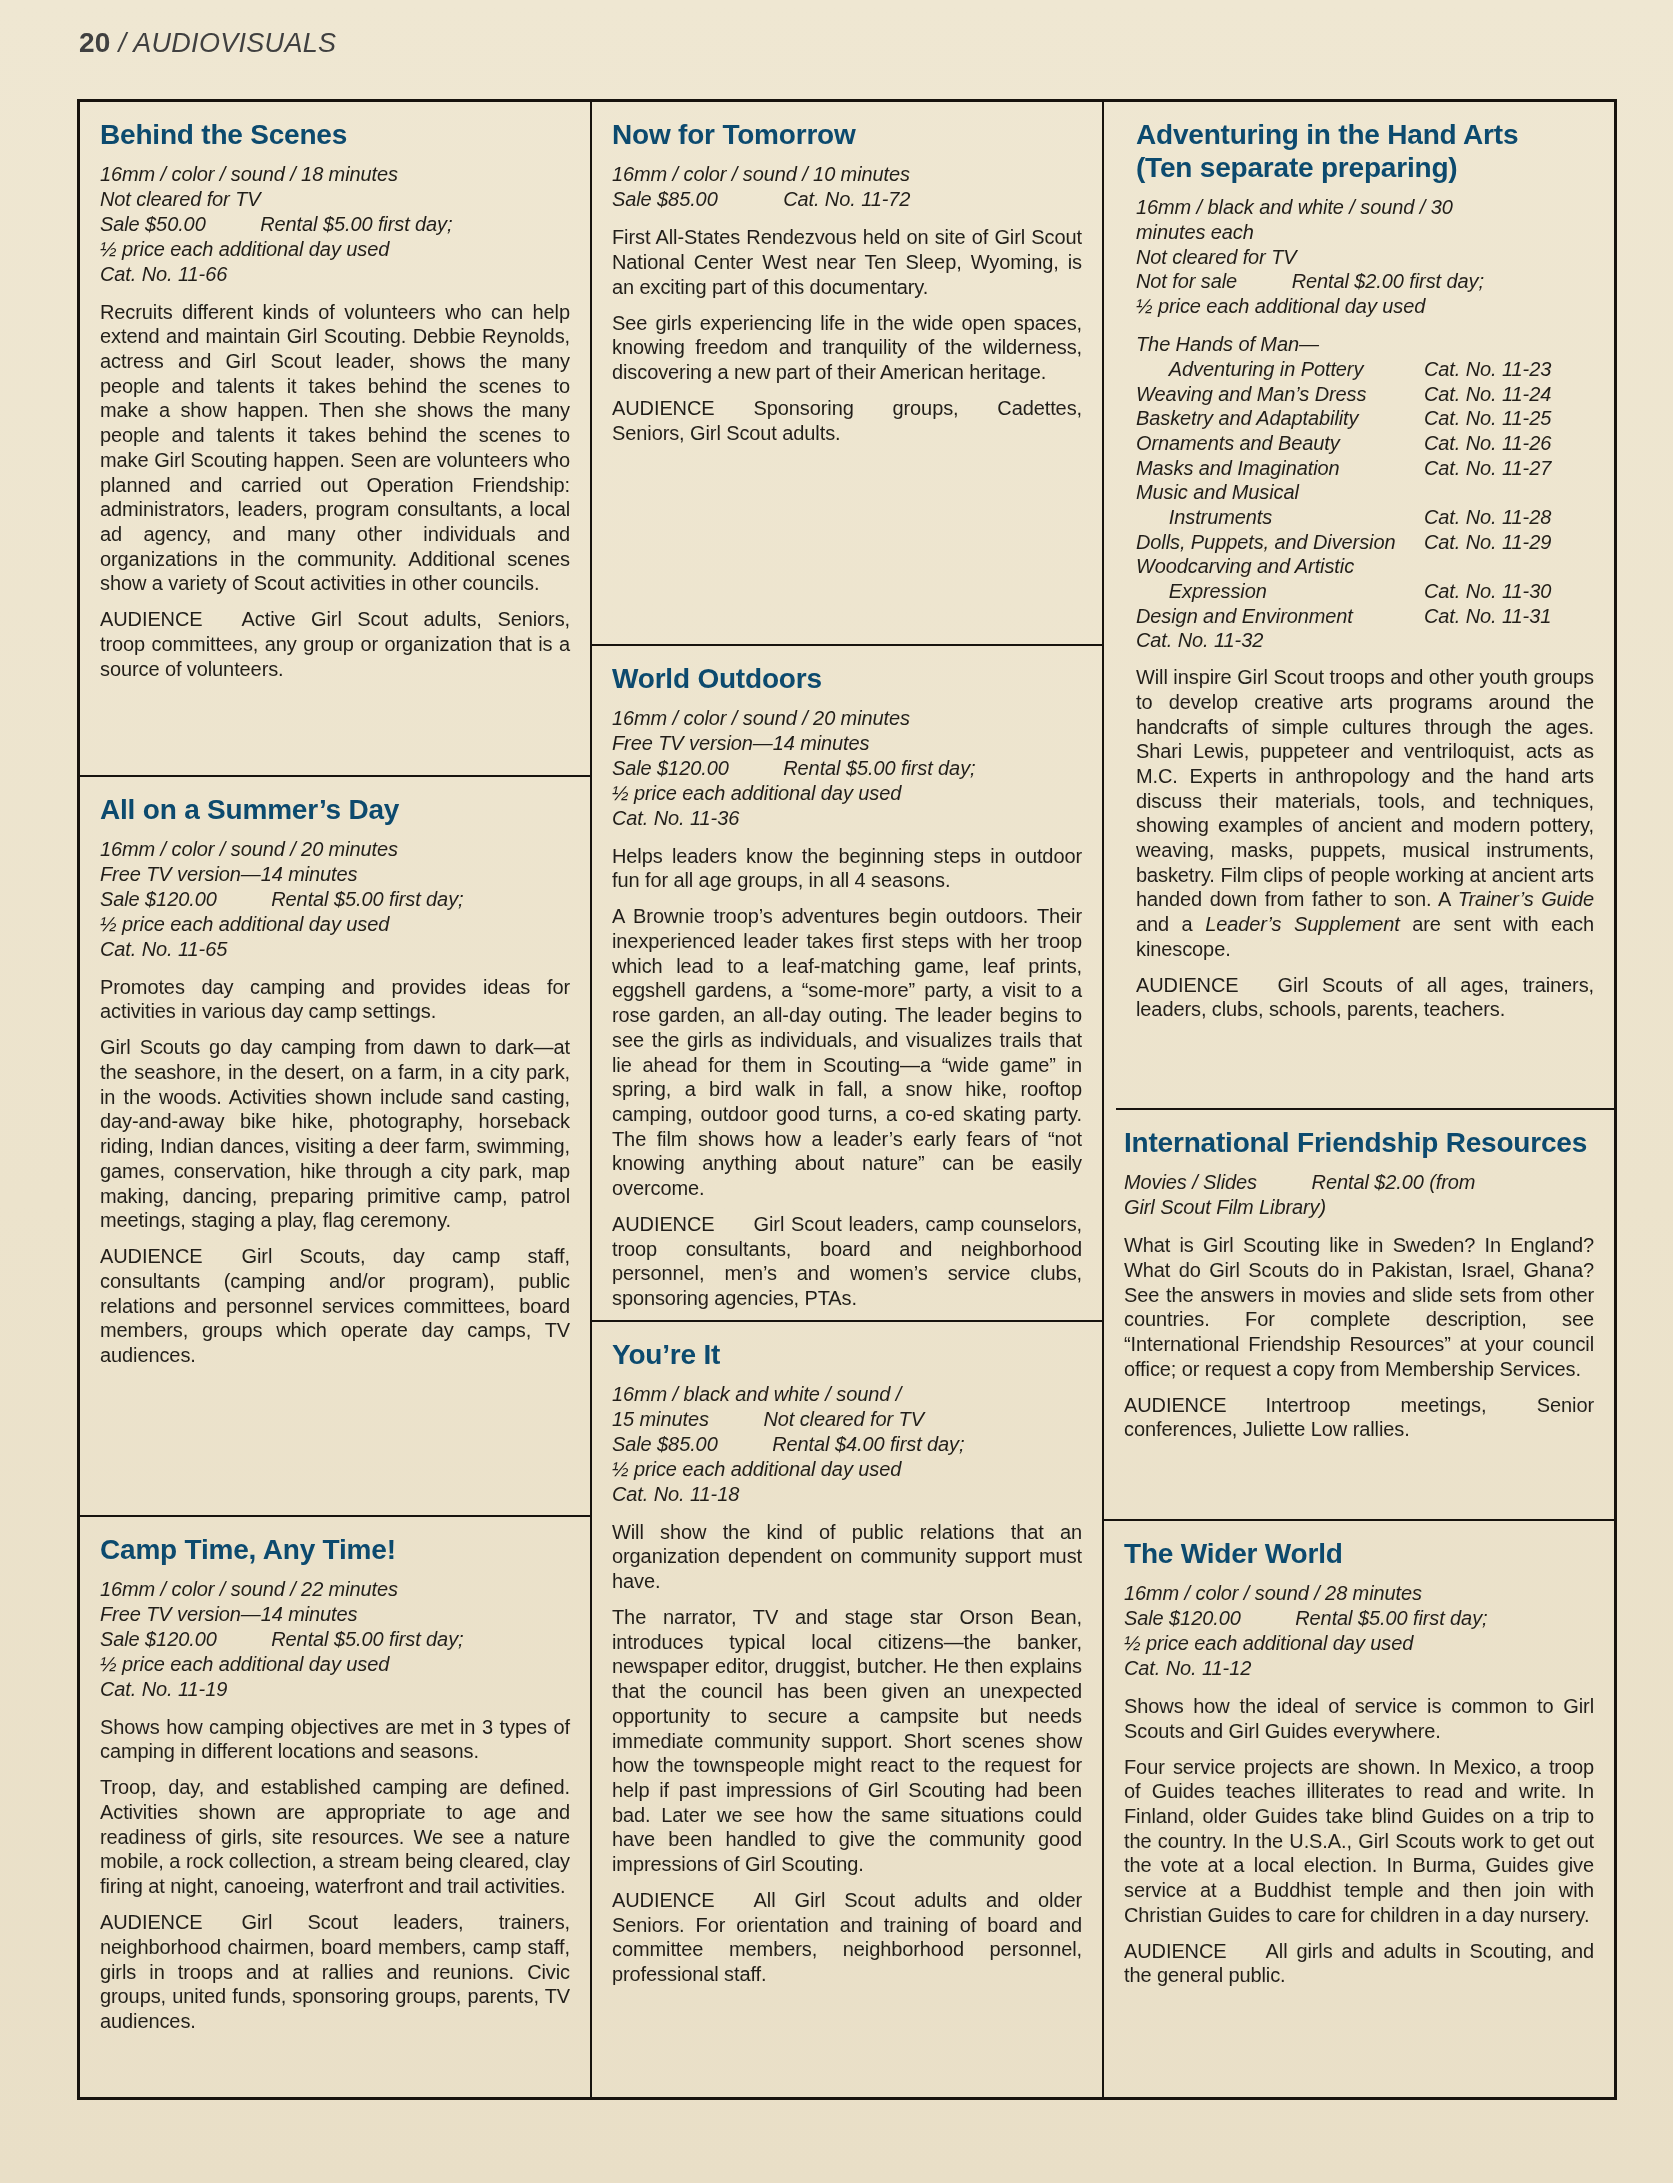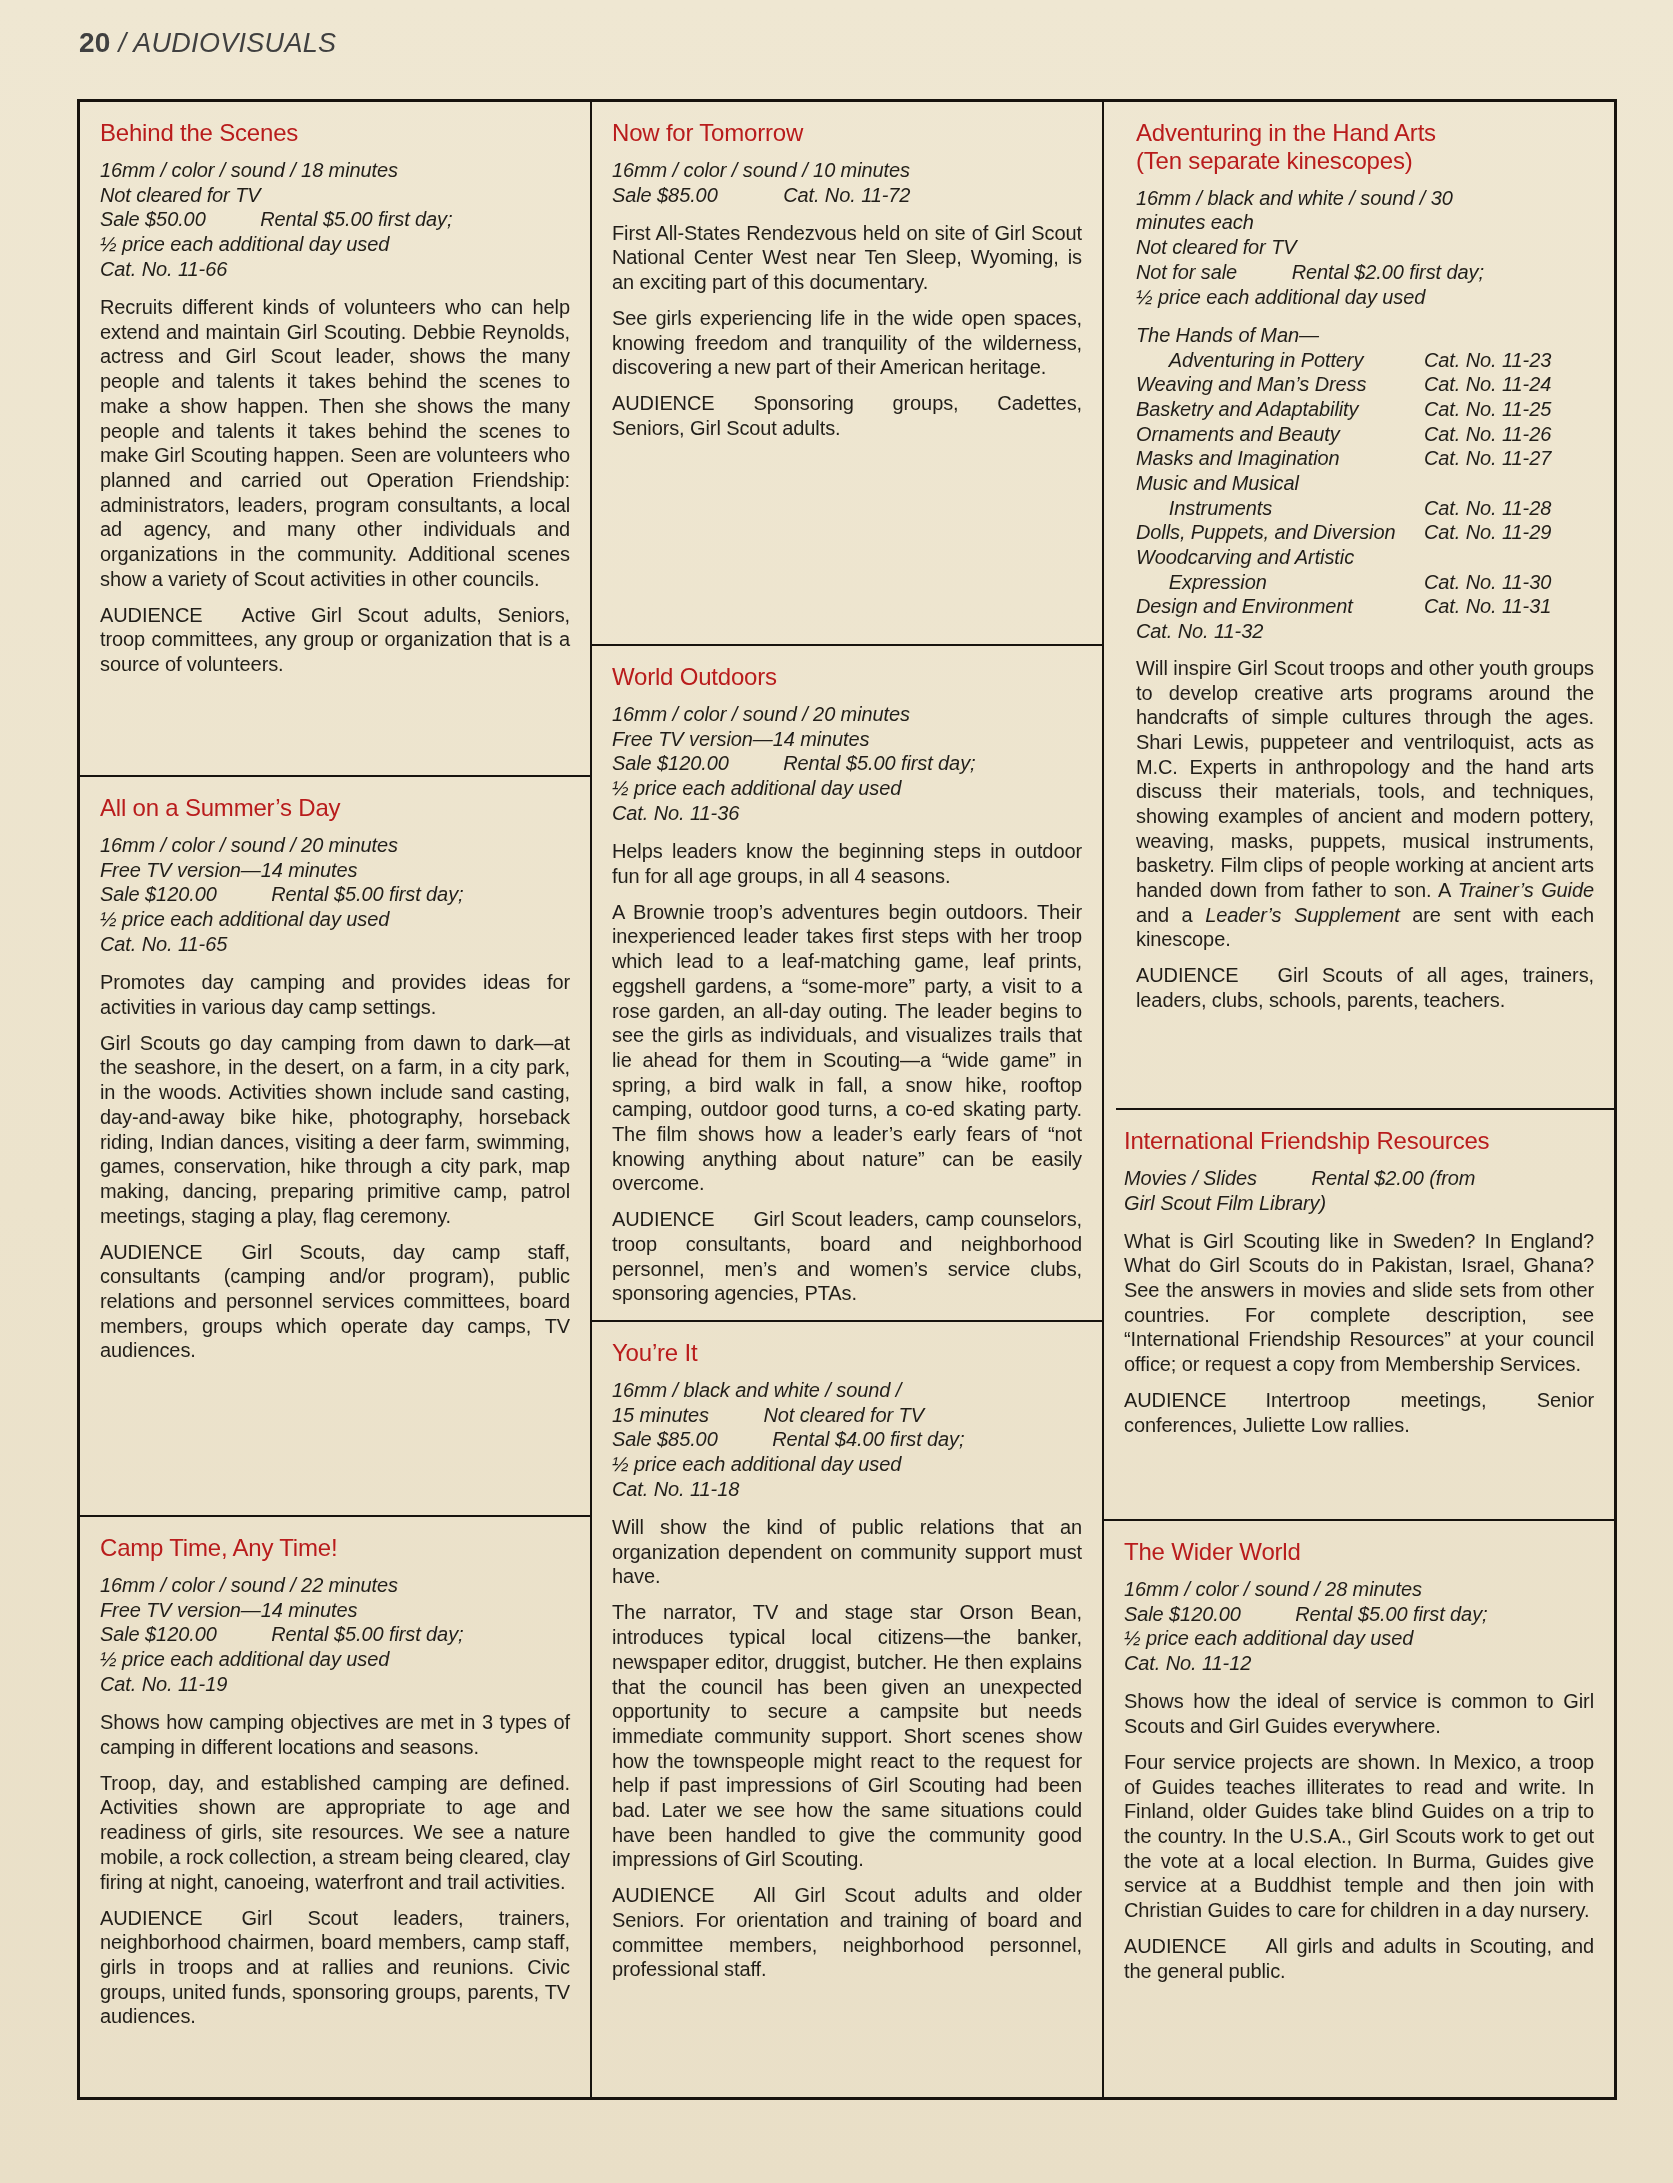--- a/index.html
+++ b/index.html
@@ -33,22 +33,22 @@
   }
   .col + .col{border-left:2.7px solid #17130e;}
   .cell{
     box-sizing:border-box;
     padding:17.3px 20px 13.3px 20px;
     overflow:hidden;
   }
   .cell.fixed{flex:0 0 auto;border-bottom:2.7px solid #17130e;}
   .cell.fill{flex:1 1 auto;}
   .film-title{
-    font-weight:normal;font-size:24px;line-height:1.16;
-    letter-spacing:-0.2px;margin:0 0 10.7px 0;color:#b91c1c;
+    font-weight:bold;font-size:28px;line-height:1.16;
+    letter-spacing:-0.2px;margin:0 0 10.7px 0;color:#0c4a6e;
   }
   .film-title .t2{display:block;}
   .specs{
     font-style:italic;font-size:20px;line-height:1.24;
     white-space:pre-wrap;margin:0 0 13.3px 0;letter-spacing:-0.1px;
   }
   p.body-par{
     font-size:20px;line-height:1.235;margin:0 0 11.3px 0;
     text-align:justify;letter-spacing:-0.1px;
   }
@@ -134,21 +134,21 @@
 ½ price each additional day used
 Cat. No. 11-18</div>
       <p class="body-par">Will show the kind of public relations that an organization dependent on community support must have.</p>
       <p class="body-par">The narrator, TV and stage star Orson Bean, introduces typical local citizens—the banker, newspaper editor, druggist, butcher. He then explains that the council has been given an unexpected opportunity to secure a campsite but needs immediate community support. Short scenes show how the townspeople might react to the request for help if past impressions of Girl Scouting had been bad. Later we see how the same situations could have been handled to give the community good impressions of Girl Scouting.</p>
       <p class="body-par audience"><span>AUDIENCE</span><span class="aud-gap"></span><span>All Girl Scout adults and older Seniors. For orientation and training of board and committee members, neighborhood personnel, professional staff.</span></p>
     </div>
   </div>
 
   <div class="col">
     <div class="cell fixed" style="height:1008px;margin-left:12px;">
-      <h3 class="film-title"><span>Adventuring in the Hand Arts</span><span class="t2">(Ten separate kinescopes)</span></h3>
+      <h3 class="film-title"><span>Adventuring in the Hand Arts</span><span class="t2">(Ten separate preparing)</span></h3>
       <div class="specs">16mm / black and white / sound / 30
 minutes each
 Not cleared for TV
 Not for sale          Rental $2.00 first day;
 ½ price each additional day used</div>
       <div class="kine-list">
         <div class="kine-row">
             <span class="kt">The Hands of Man—
       Adventuring in Pottery</span>
             <span class="kc">Cat. No. 11-23</span>

